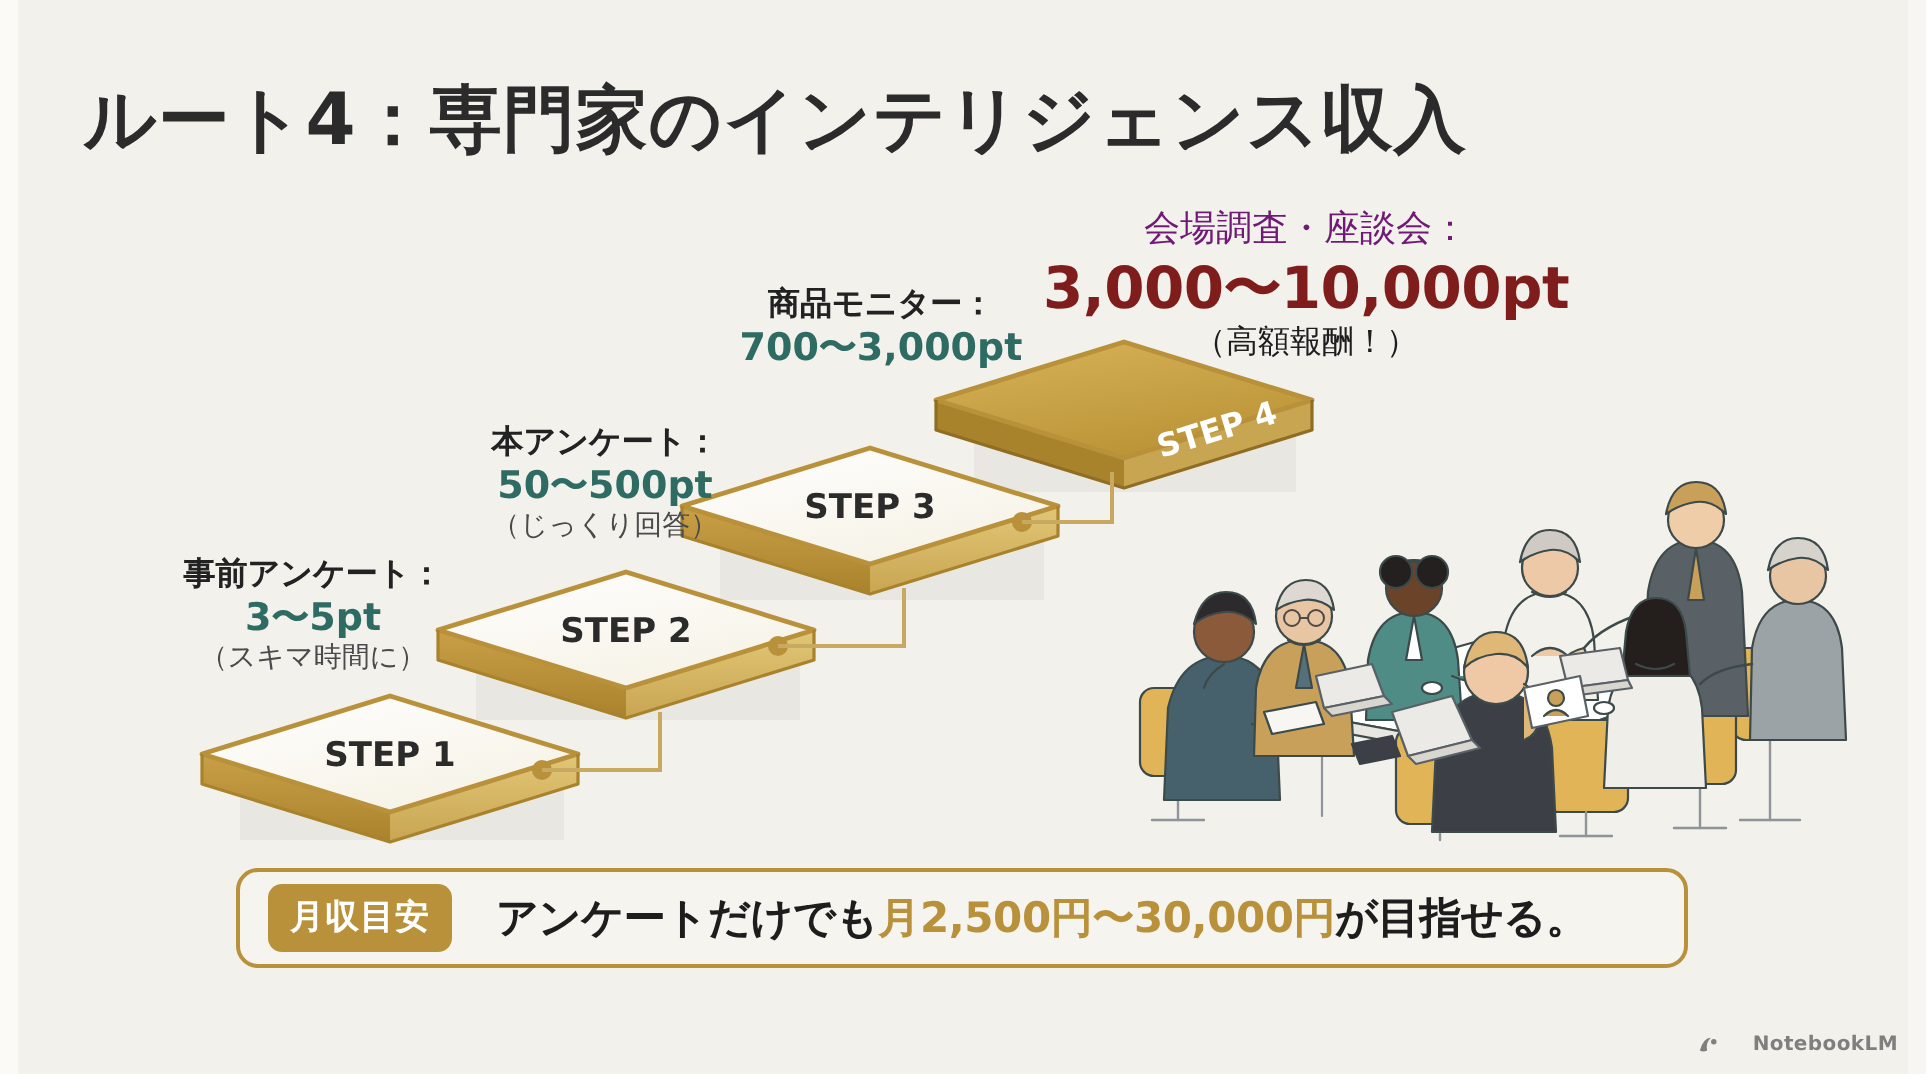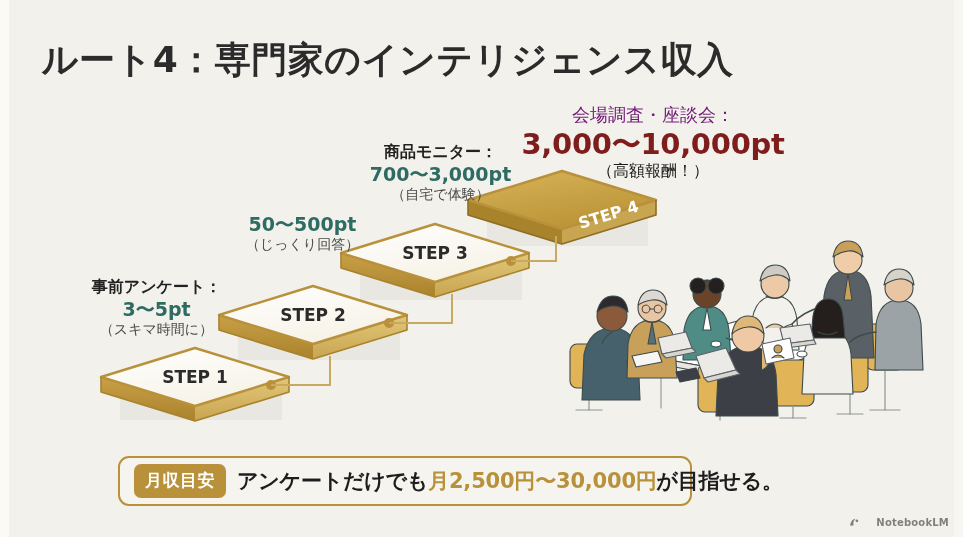--- a/index.html
+++ b/index.html
@@ -111,30 +111,31 @@
     left: 566px;
     top: 232px;
     width: 392px;
     height: 192px;
   }
 
   
   #banner {
     position: absolute;
     left: 118px;
-    top: 456px;
-    width: 574px;
+    top: 434px;
+    width: 726px;
     height: 50px;
     border: 2.5px solid #b8913a;
     border-radius: 11px;
     background: #f5f4ef;
     display: flex;
     align-items: center;
     padding: 0 14px;
     box-sizing: border-box;
+    gap: 11px;
   }
   #banner-pill {
     background: #b8913a;
     color: #ffffff;
     font-size: 17px;
     font-weight: 700;
     border-radius: 7px;
     padding: 5px 11px 6px;
     margin-right: 11px;
     white-space: nowrap;
@@ -252,28 +253,28 @@
     </g>
   </svg>
 
   <div class="step-label" id="label1">
     <span class="sl-title">事前アンケート：</span>
     <span class="sl-value">3〜5pt</span>
     <span class="sl-note">（スキマ時間に）</span>
   </div>
 
   <div class="step-label" id="label2">
+    <span class="sl-title">本アンケート：</span>
     <span class="sl-value">50〜500pt</span>
     <span class="sl-note">（じっくり回答）</span>
   </div>
 
   <div class="step-label" id="label3">
     <span class="sl-title">商品モニター：</span>
     <span class="sl-value">700〜3,000pt</span>
-    <span class="sl-note">（自宅で体験）</span>
   </div>
 
   <div class="step-label hero" id="label4">
     <span class="sl-title">会場調査・座談会：</span>
     <span class="sl-value">3,000〜10,000pt</span>
     <span class="sl-note">（高額報酬！）</span>
   </div>
 
   <svg id="illustration" viewBox="0 0 392 192">
     <g stroke="#3d4a4a" stroke-width="1.1" stroke-linejoin="round" stroke-linecap="round">

